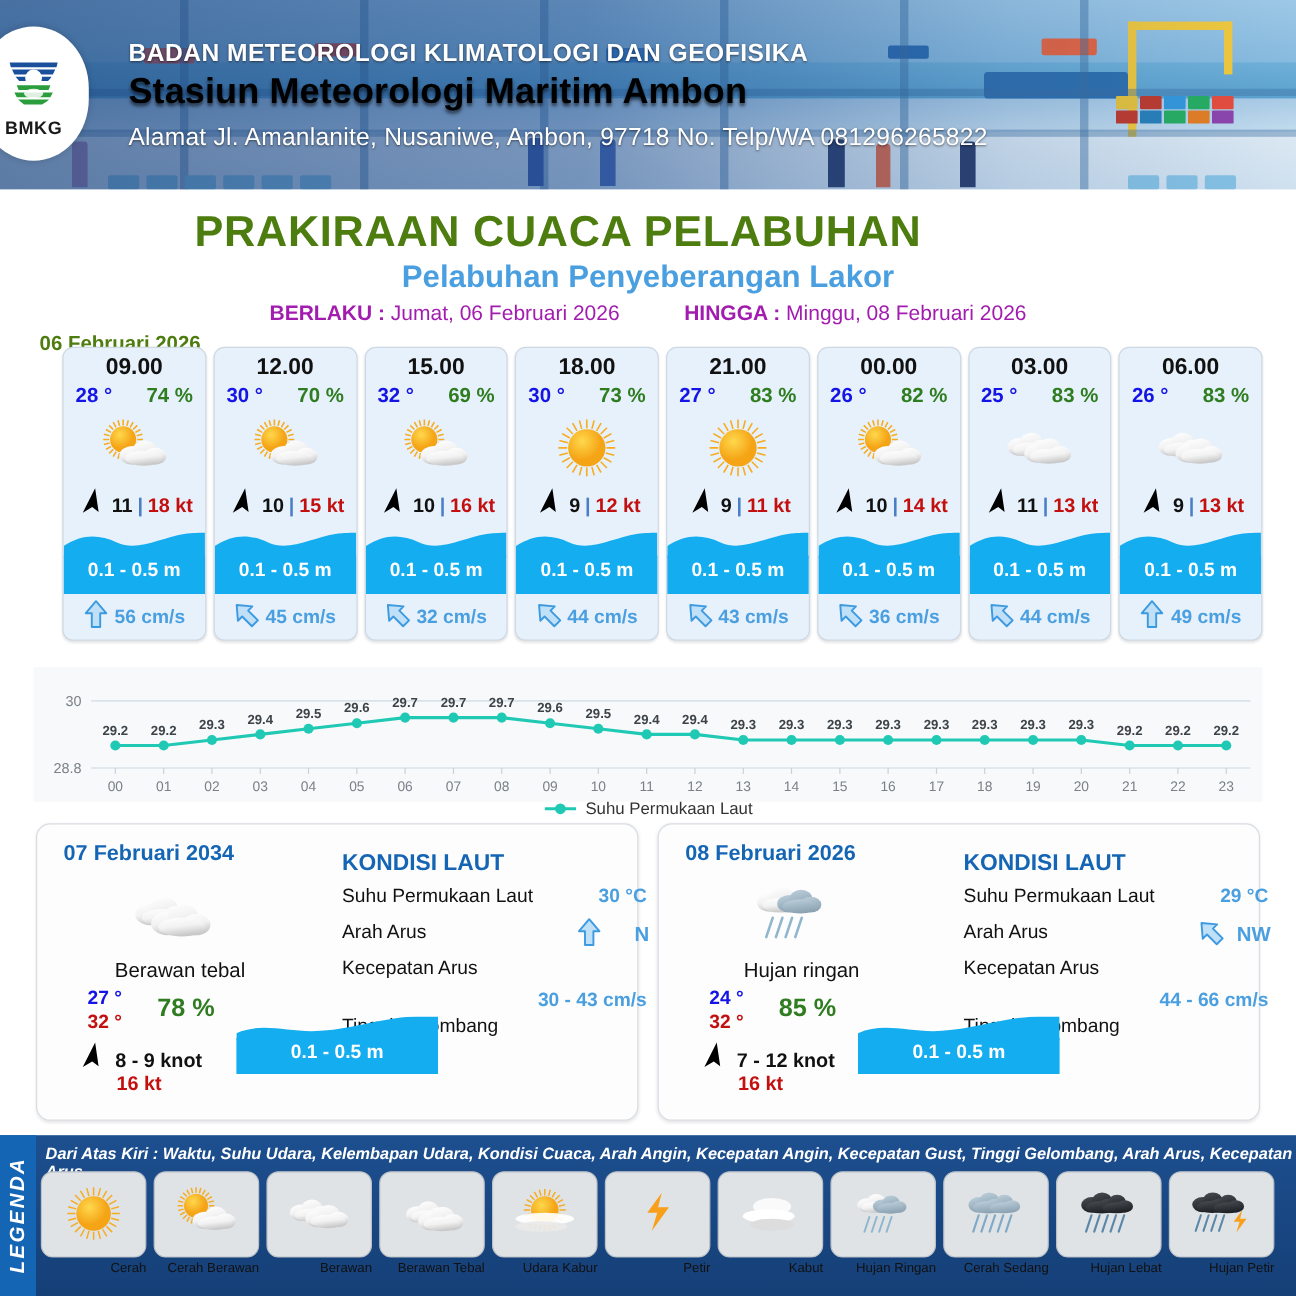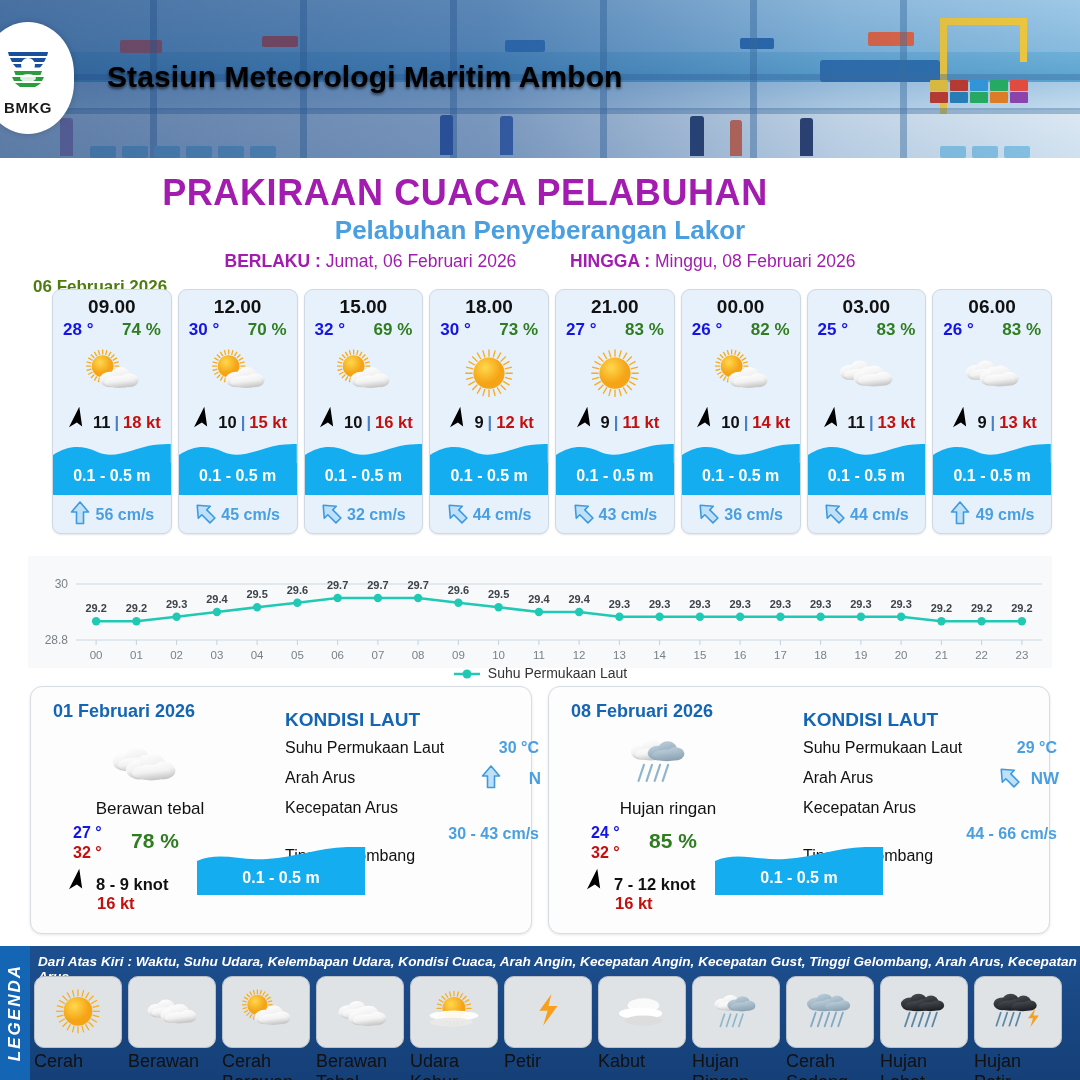--- a/index.html
+++ b/index.html
@@ -41,21 +41,21 @@
 
   .hdr-l1 { position:absolute; left:107px; top:33px; font-size:20.5px; font-weight:bold;
      color:#fff; letter-spacing:.4px; text-shadow:0 1px 2px rgba(0,0,0,.55); }
   .hdr-l2 { position:absolute; left:107px; top:60px; font-size:30px; font-weight:bold;
      color:#000000; letter-spacing:.1px; text-shadow:0 2px 3px rgba(0,0,0,.6); }
   .hdr-l3 { position:absolute; left:107px; top:103px; font-size:20.5px; color:#fff;
      letter-spacing:.2px; text-shadow:0 1px 2px rgba(0,0,0,.55); }
 
   
   .title1 { position:absolute; left:0; top:172px; width:930px; text-align:center;
-     font-size:36px; font-weight:bold; color:#a21caf; letter-spacing:.6px;
+     font-size:36px; font-weight:bold; color:#4d7c0f; letter-spacing:.6px;
      text-shadow:1px 1px 0 rgba(255,255,255,.9); }
   .title2 { position:absolute; left:0; top:215px; width:1080px; text-align:center;
      font-size:26px; font-weight:bold; color:#4a9fe0; }
   .valid-row { position:absolute; left:0; top:251px; width:1080px; text-align:center;
      font-size:17.5px; color:#a21caf; }
   .valid-row .lbl { font-weight:bold; }
   .valid-row .gap { display:inline-block; width:44px; }
 
   .datelabel { position:absolute; left:33px; top:277px; font-size:17px; font-weight:bold; color:#4d7c0f; }
 
@@ -124,21 +124,21 @@
      background:#1565b5; display:flex; align-items:center; justify-content:center; }
   .leg-side span { writing-mode:vertical-rl; transform:rotate(180deg);
      font-size:17px; font-weight:bold; font-style:italic; color:#fff; letter-spacing:2px; }
   .leg-desc { position:absolute; left:38px; top:8px; font-size:13.6px; font-style:italic;
      font-weight:bold; color:#fff; }
   .leg-items { position:absolute; left:34px; top:30px; width:1042px; height:100px;
      display:flex; gap:6px; }
   .leg-item { width:88px; }
   .leg-box { height:72px; background:#dfe3e6; border:1px solid #b9c0c6; border-radius:10px;
      display:flex; align-items:center; justify-content:center; }
-  .leg-lbl { text-align:left; font-size:18px; color:#111; margin-top:3px; }
+  .leg-lbl { text-align:right; font-size:11px; color:#111; margin-top:3px; }
 </style>
 </head>
 <body>
 
 <div class="page">
 
   <div class="header">
     <div class="hdr-photo">
       <div class="hdr-sky"></div>
       <div class="hdr-sea"></div>
@@ -205,21 +205,23 @@
             <path d="M14 31 h28 l-1.5 4 H15.5 z" fill="#2a9d3c"></path>
             <path d="M12 37 h32 l-2 4 H14 z" fill="#2a9d3c"></path>
             <path d="M15 43 h26 a20 20 0 0 1 -6 4 H20 z" fill="#2a9d3c"></path>
             <ellipse cx="28" cy="38" rx="8" ry="4" fill="#ffffff" opacity="0.85"></ellipse>
           </g>
         </svg>
       </div>
       <div class="logo-text">BMKG</div>
     </div>
 
+    <div class="hdr-l1">BADAN METEOROLOGI KLIMATOLOGI DAN GEOFISIKA</div>
     <div class="hdr-l2">Stasiun Meteorologi Maritim Ambon</div>
+    <div class="hdr-l3">Alamat Jl. Amanlanite, Nusaniwe, Ambon, 97718   No. Telp/WA  081296265822</div>
   </div>
 
   <div class="title1">PRAKIRAAN CUACA PELABUHAN</div>
   <div class="title2">Pelabuhan Penyeberangan Lakor</div>
   <div class="valid-row">
     <span class="lbl">BERLAKU :</span>
     <span>Jumat, 06 Februari 2026</span>
     <span class="gap"></span>
     <span class="lbl">HINGGA :</span>
     <span>Minggu, 08 Februari 2026</span>
@@ -944,21 +946,21 @@
     </div>
   <div class="chart-legend">
     <svg class="lg-dot" width="28" height="12">
         <line x1="1" y1="6" x2="27" y2="6" stroke="#20c9b4" stroke-width="2.5"></line>
         <circle cx="14" cy="6" r="4.5" fill="#20c9b4"></circle>
       </svg><span>Suhu Permukaan Laut</span>
   </div>
 
   <div class="daypanels" id="daypanels">
       <div class="daypanel">
-    <div class="dp-date">01 Februari 2026</div>
+    <div class="dp-date">07 Februari 2034</div>
     <div class="dp-icon"><svg width="96" height="66" viewBox="0 0 100 70">
             <defs>
     <radialGradient id="sg" cx="38%" cy="32%">
                 <stop offset="0%" stop-color="#ffd84d"></stop>
                 <stop offset="100%" stop-color="#f5a416"></stop>
               </radialGradient>
     <linearGradient id="cw" x1="0" y1="0" x2="0.3" y2="1">
                 <stop offset="0%" stop-color="#ffffff"></stop>
                 <stop offset="55%" stop-color="#f2f2f2"></stop>
                 <stop offset="100%" stop-color="#c9c9c9"></stop>
@@ -1190,58 +1192,20 @@
                 </linearGradient>
     <linearGradient id="cd" x1="0" y1="0" x2="0.3" y2="1">
                   <stop offset="0%" stop-color="#bdd0dc"></stop>
                   <stop offset="100%" stop-color="#8da3b3"></stop>
                 </linearGradient>
     <linearGradient id="cb" x1="0" y1="0" x2="0.3" y2="1">
                   <stop offset="0%" stop-color="#4a4f55"></stop>
                   <stop offset="100%" stop-color="#1d2024"></stop>
                 </linearGradient>
   </defs>
-              <g transform="translate(16,14) scale(0.95)">
-    <ellipse cx="14" cy="20" rx="14" ry="10" fill="url(#cw)"></ellipse>
-    <ellipse cx="27" cy="15" rx="13" ry="11" fill="url(#cw)"></ellipse>
-    <ellipse cx="38" cy="21" rx="12" ry="9" fill="url(#cw)"></ellipse>
-    <ellipse cx="26" cy="23" rx="20" ry="8" fill="url(#cw)"></ellipse>
-  </g>
-              <g transform="translate(34,20) scale(1)">
-    <ellipse cx="14" cy="20" rx="14" ry="10" fill="url(#cw)"></ellipse>
-    <ellipse cx="27" cy="15" rx="13" ry="11" fill="url(#cw)"></ellipse>
-    <ellipse cx="38" cy="21" rx="12" ry="9" fill="url(#cw)"></ellipse>
-    <ellipse cx="26" cy="23" rx="20" ry="8" fill="url(#cw)"></ellipse>
-  </g>
-            </svg>
-          </div>
-    <div class="leg-lbl">Berawan</div>
-        </div>
-        <div class="leg-item">
-          <div class="leg-box">
-            <svg width="72" height="60" viewBox="0 0 100 70">
-              <defs>
-    <radialGradient id="sg" cx="38%" cy="32%">
-                  <stop offset="0%" stop-color="#ffd84d"></stop>
-                  <stop offset="100%" stop-color="#f5a416"></stop>
-                </radialGradient>
-    <linearGradient id="cw" x1="0" y1="0" x2="0.3" y2="1">
-                  <stop offset="0%" stop-color="#ffffff"></stop>
-                  <stop offset="55%" stop-color="#f2f2f2"></stop>
-                  <stop offset="100%" stop-color="#c9c9c9"></stop>
-                </linearGradient>
-    <linearGradient id="cd" x1="0" y1="0" x2="0.3" y2="1">
-                  <stop offset="0%" stop-color="#bdd0dc"></stop>
-                  <stop offset="100%" stop-color="#8da3b3"></stop>
-                </linearGradient>
-    <linearGradient id="cb" x1="0" y1="0" x2="0.3" y2="1">
-                  <stop offset="0%" stop-color="#4a4f55"></stop>
-                  <stop offset="100%" stop-color="#1d2024"></stop>
-                </linearGradient>
-  </defs>
               <line x1="53" y1="25" x2="59.28" y2="25" stroke="#f7ab1e" stroke-width="1.7"></line>
               <line x1="52.488887394336025" y1="28.882285676537812" x2="58.55490158343137" y2="30.50766927978164" stroke="#f7ab1e" stroke-width="1.7"></line>
               <line x1="50.99038105676658" y1="32.5" x2="56.42902059253286" y2="35.64" stroke="#f7ab1e" stroke-width="1.7"></line>
               <line x1="48.60660171779821" y1="35.60660171779821" x2="53.047232303649736" y2="40.04723230364973" stroke="#f7ab1e" stroke-width="1.7"></line>
               <line x1="45.5" y1="37.99038105676658" x2="48.64" y2="43.42902059253285" stroke="#f7ab1e" stroke-width="1.7"></line>
               <line x1="41.88228567653781" y1="39.488887394336025" x2="43.50766927978164" y2="45.55490158343137" stroke="#f7ab1e" stroke-width="1.7"></line>
               <line x1="38" y1="40" x2="38" y2="46.28" stroke="#f7ab1e" stroke-width="1.7"></line>
               <line x1="34.11771432346219" y1="39.488887394336025" x2="32.49233072021836" y2="45.55490158343137" stroke="#f7ab1e" stroke-width="1.7"></line>
               <line x1="30.500000000000004" y1="37.99038105676658" x2="27.360000000000007" y2="43.42902059253286" stroke="#f7ab1e" stroke-width="1.7"></line>
               <line x1="27.393398282201787" y1="35.60660171779821" x2="22.95276769635027" y2="40.047232303649736" stroke="#f7ab1e" stroke-width="1.7"></line>
@@ -1262,20 +1226,58 @@
               <circle cx="38" cy="25" r="14" fill="url(#sg)"></circle>
               <g transform="translate(34,22) scale(1)">
     <ellipse cx="14" cy="20" rx="14" ry="10" fill="url(#cw)"></ellipse>
     <ellipse cx="27" cy="15" rx="13" ry="11" fill="url(#cw)"></ellipse>
     <ellipse cx="38" cy="21" rx="12" ry="9" fill="url(#cw)"></ellipse>
     <ellipse cx="26" cy="23" rx="20" ry="8" fill="url(#cw)"></ellipse>
   </g>
             </svg>
           </div>
     <div class="leg-lbl">Cerah Berawan</div>
+        </div>
+        <div class="leg-item">
+          <div class="leg-box">
+            <svg width="72" height="60" viewBox="0 0 100 70">
+              <defs>
+    <radialGradient id="sg" cx="38%" cy="32%">
+                  <stop offset="0%" stop-color="#ffd84d"></stop>
+                  <stop offset="100%" stop-color="#f5a416"></stop>
+                </radialGradient>
+    <linearGradient id="cw" x1="0" y1="0" x2="0.3" y2="1">
+                  <stop offset="0%" stop-color="#ffffff"></stop>
+                  <stop offset="55%" stop-color="#f2f2f2"></stop>
+                  <stop offset="100%" stop-color="#c9c9c9"></stop>
+                </linearGradient>
+    <linearGradient id="cd" x1="0" y1="0" x2="0.3" y2="1">
+                  <stop offset="0%" stop-color="#bdd0dc"></stop>
+                  <stop offset="100%" stop-color="#8da3b3"></stop>
+                </linearGradient>
+    <linearGradient id="cb" x1="0" y1="0" x2="0.3" y2="1">
+                  <stop offset="0%" stop-color="#4a4f55"></stop>
+                  <stop offset="100%" stop-color="#1d2024"></stop>
+                </linearGradient>
+  </defs>
+              <g transform="translate(16,14) scale(0.95)">
+    <ellipse cx="14" cy="20" rx="14" ry="10" fill="url(#cw)"></ellipse>
+    <ellipse cx="27" cy="15" rx="13" ry="11" fill="url(#cw)"></ellipse>
+    <ellipse cx="38" cy="21" rx="12" ry="9" fill="url(#cw)"></ellipse>
+    <ellipse cx="26" cy="23" rx="20" ry="8" fill="url(#cw)"></ellipse>
+  </g>
+              <g transform="translate(34,20) scale(1)">
+    <ellipse cx="14" cy="20" rx="14" ry="10" fill="url(#cw)"></ellipse>
+    <ellipse cx="27" cy="15" rx="13" ry="11" fill="url(#cw)"></ellipse>
+    <ellipse cx="38" cy="21" rx="12" ry="9" fill="url(#cw)"></ellipse>
+    <ellipse cx="26" cy="23" rx="20" ry="8" fill="url(#cw)"></ellipse>
+  </g>
+            </svg>
+          </div>
+    <div class="leg-lbl">Berawan</div>
         </div>
         <div class="leg-item">
           <div class="leg-box">
             <svg width="72" height="60" viewBox="0 0 100 70">
               <defs>
     <radialGradient id="sg" cx="38%" cy="32%">
                   <stop offset="0%" stop-color="#ffd84d"></stop>
                   <stop offset="100%" stop-color="#f5a416"></stop>
                 </radialGradient>
     <linearGradient id="cw" x1="0" y1="0" x2="0.3" y2="1">

